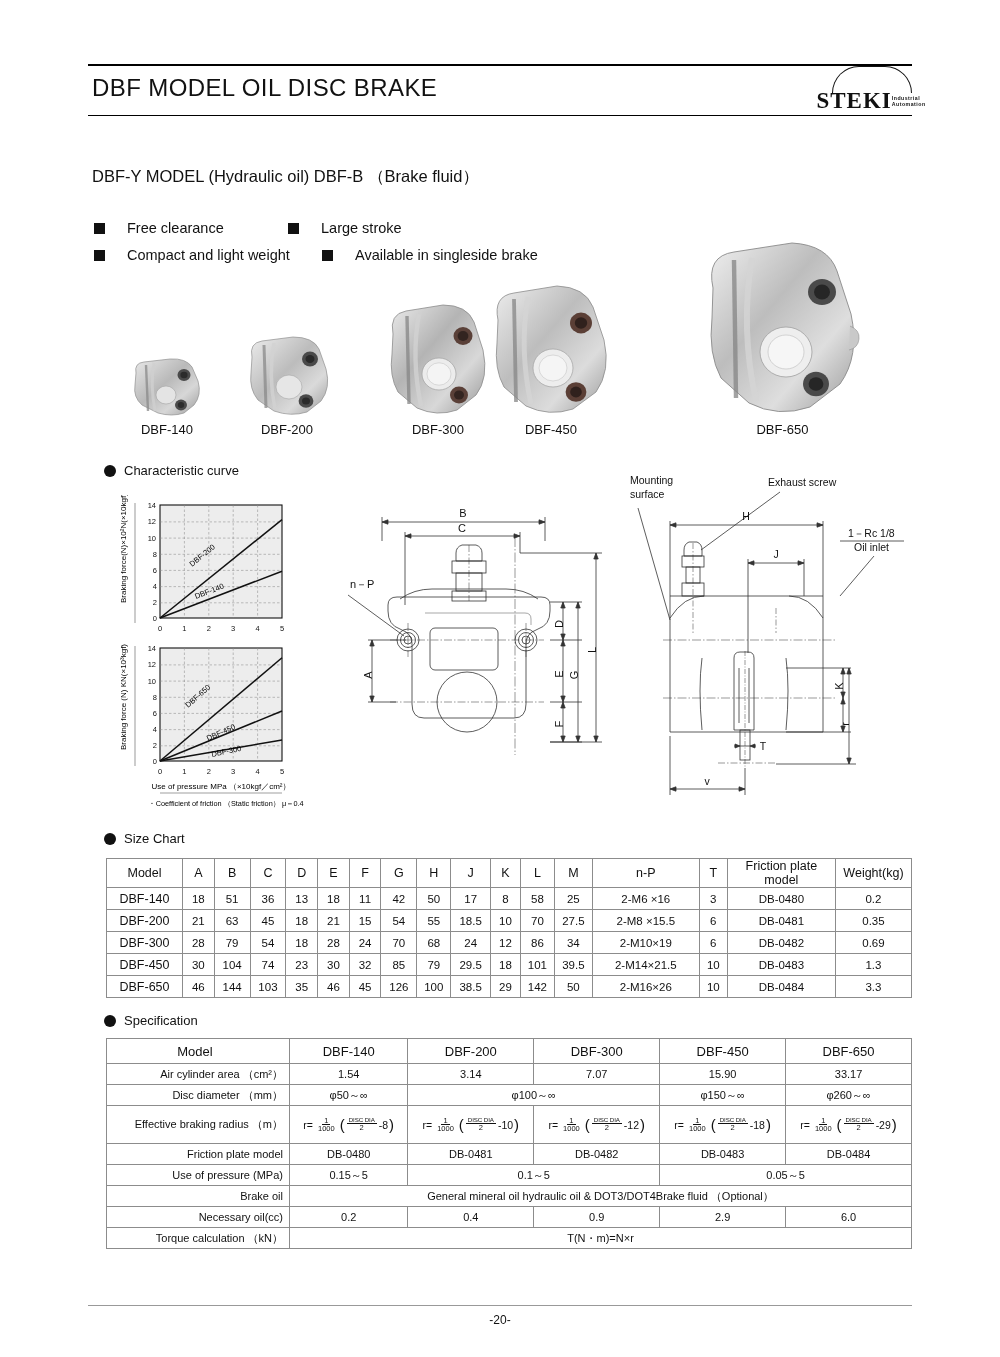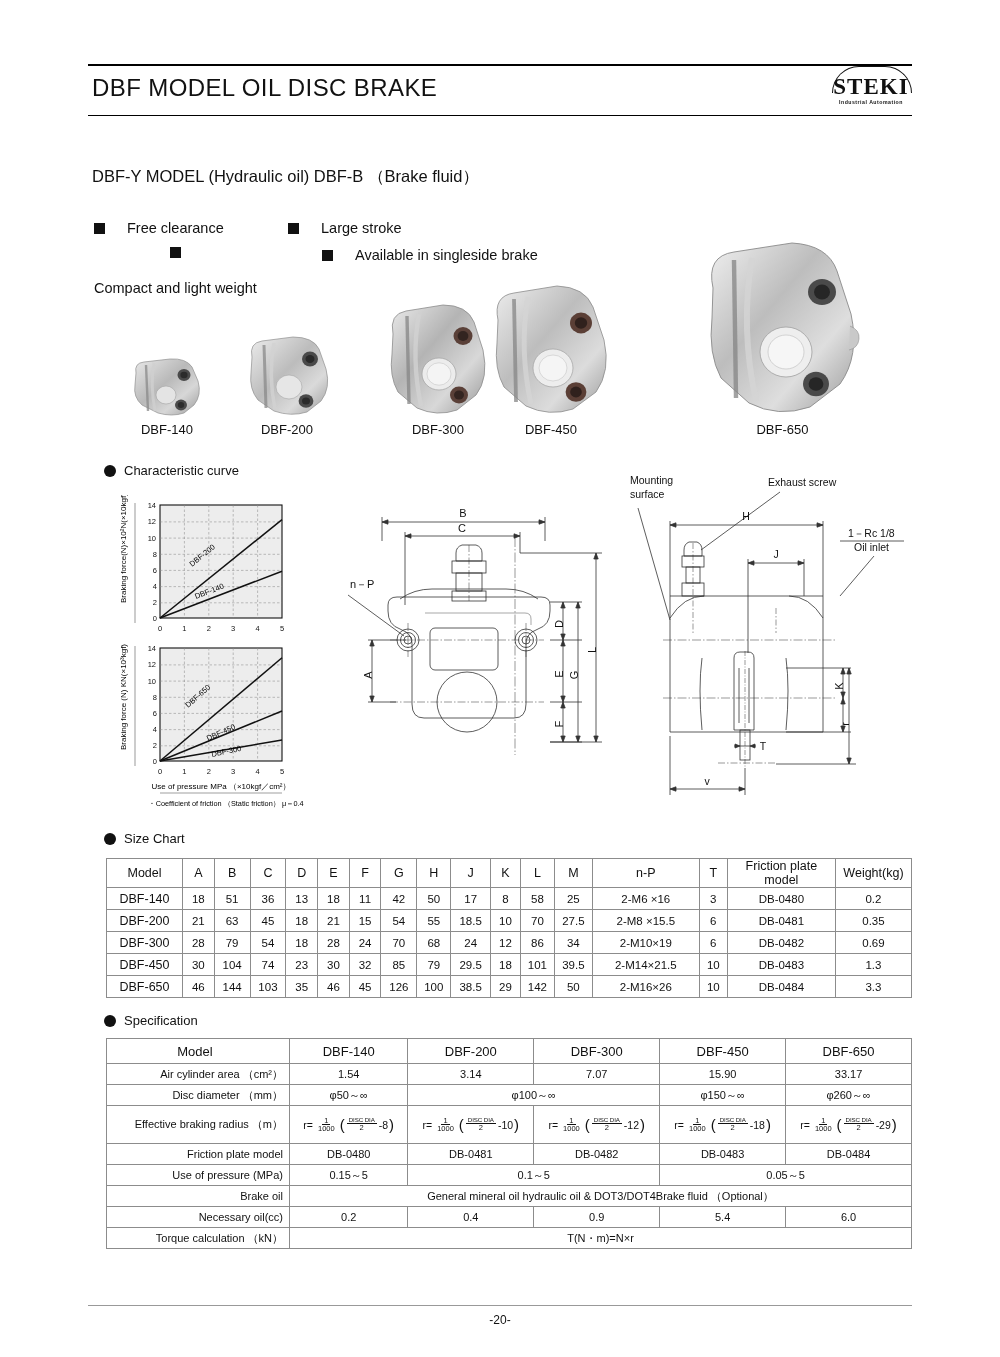--- a/index.html
+++ b/index.html
@@ -3,34 +3,34 @@
 <meta charset="utf-8">
 <style>
   html,body{margin:0;padding:0;background:#fff;}
   body{width:1000px;height:1357px;font-family:"Liberation Sans",sans-serif;color:#111;position:relative;overflow:hidden;}
   .page{position:absolute;inset:0;}
 
   
   .hdr-rule-top{position:absolute;left:88px;top:64px;width:824px;height:2px;background:#000;}
   .hdr-rule-bot{position:absolute;left:88px;top:115px;width:824px;height:1px;background:#000;}
   .page-title{position:absolute;left:92px;top:74px;font-size:24px;letter-spacing:.4px;color:#111;}
-  .logo{position:absolute;left:828px;top:70px;width:86px;height:40px;display:flex;flex-direction:column;
+  .logo{position:absolute;left:828px;top:80px;width:86px;height:40px;display:flex;
         align-items:center;justify-content:center;}
   .logo-word{font-family:"Liberation Serif",serif;font-size:23px;font-weight:bold;letter-spacing:1px;line-height:1;}
   .logo-sub{font-size:5.2px;letter-spacing:.5px;font-weight:bold;margin-top:1px;}
   .logo-arc{position:absolute;left:832px;top:66px;width:78px;height:26px;border:1.4px solid #111;
             border-bottom:none;border-radius:40px 40px 0 0;}
 
   .sub-title{position:absolute;left:92px;top:166px;font-size:16.5px;}
 
   
   .feat{position:absolute;font-size:14.5px;display:flex;align-items:center;gap:22px;}
   .sq{width:11px;height:11px;background:#111;display:inline-block;}
   .f1{left:94px;top:220px;} .f2{left:288px;top:220px;}
-  .f3{left:94px;top:247px;flex-direction:column;} .f4{left:288px;top:247px;margin-left:34px;}
+  .f3{left:94px;top:247px;} .f4{left:288px;top:247px;margin-left:34px;}
 
   
   .prod{position:absolute;}
   .prod-label{position:absolute;font-size:13px;text-align:center;}
 
   
   .sec{position:absolute;font-size:13px;display:flex;align-items:center;gap:8px;}
   .dot{width:12px;height:12px;border-radius:50%;background:#111;display:inline-block;}
 
   
@@ -668,21 +668,21 @@
       </tr>
       <tr>
         <td class="rowhdr">Brake oil</td>
         <td colspan="5">General mineral oil hydraulic oil &amp; DOT3/DOT4Brake fluid （Optional）</td>
       </tr>
       <tr>
         <td class="rowhdr">Necessary oil(cc)</td>
         <td>0.2</td>
         <td>0.4</td>
         <td>0.9</td>
-        <td>5.4</td>
+        <td>2.9</td>
         <td>6.0</td>
       </tr>
       <tr>
         <td class="rowhdr">Torque calculation （kN）</td>
         <td colspan="5">T(N・m)=N×r</td>
       </tr>
     </tbody>
   </table>
 
   <div class="foot-rule"></div>

